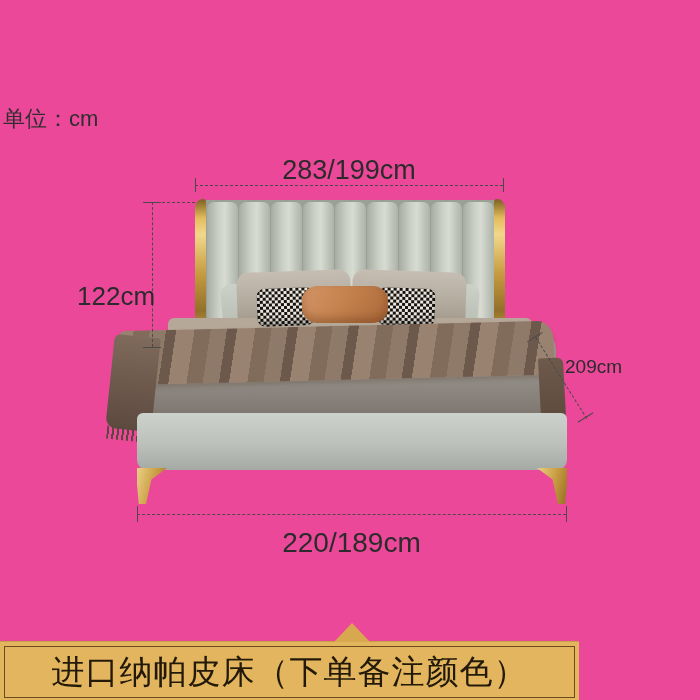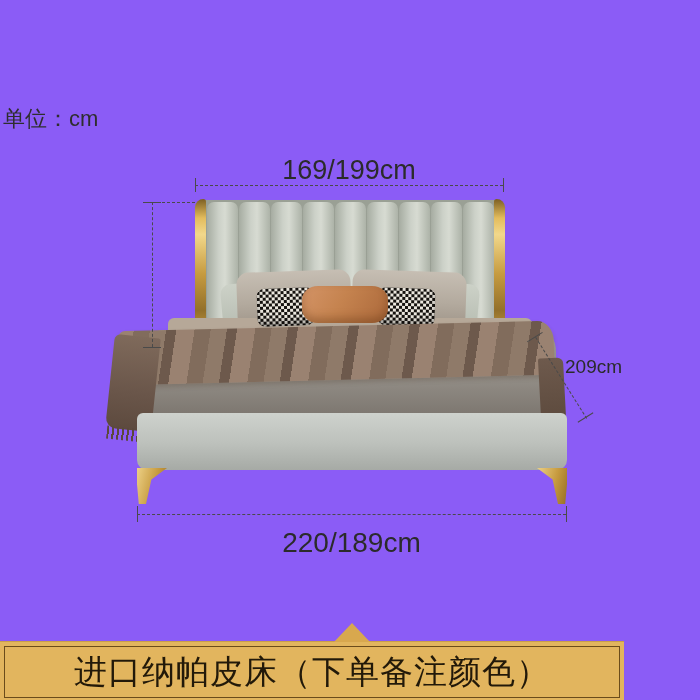--- a/index.html
+++ b/index.html
@@ -1,17 +1,17 @@
 <!DOCTYPE html>
 <html><head>
 <meta charset="utf-8">
 <style>
   html,body{margin:0;padding:0;background:#ffffff;}
   .stage{
-    position:relative;width:700px;height:700px;overflow:hidden;background:#8b5cf6;
+    position:relative;width:700px;height:700px;overflow:hidden;background:#ec4899;
     font-family:"Liberation Sans","DejaVu Sans",sans-serif;color:#2b2b2b;
   }
   .abs{position:absolute;}
 
   
   .dim-label{color:#2b2b2b;white-space:nowrap;z-index:12;}
   .dash-h{height:0;border-top:1.5px dashed #4a4a4a;z-index:11;}
   .dash-v{width:0;border-left:1.5px dashed #4a4a4a;z-index:11;}
   .tick-v{width:0;border-left:1.5px solid #4a4a4a;z-index:11;}
   .tick-h{height:0;border-top:1.5px solid #4a4a4a;z-index:11;}
@@ -91,21 +91,21 @@
   .leg.left{left:137px;clip-path:polygon(0 0,100% 0,48% 32%,30% 100%,6% 100%,0 45%);}
   .leg.right{left:537px;clip-path:polygon(0 0,100% 0,100% 45%,94% 100%,70% 100%,52% 32%);}
 
   
   .banner-pointer{
     left:334px;top:623px;width:0;height:0;z-index:20;
     border-left:18px solid transparent;border-right:18px solid transparent;
     border-bottom:19px solid #d8a84e;
   }
   .banner{
-    left:0;top:641px;width:624px;height:59px;background:#e2b55e;z-index:19;
+    left:0;top:641px;width:579px;height:59px;background:#e2b55e;z-index:19;
     border-top:1px solid #c99f48;
   }
   .banner-inner{
     position:absolute;left:4px;right:4px;top:4px;bottom:3px;
     border:1.5px solid #6b4c1b;
     display:flex;align-items:center;justify-content:center;
   }
   .banner-text{
     font-size:33px;color:#221909;letter-spacing:1px;white-space:nowrap;
     font-weight:500;
@@ -152,25 +152,26 @@
   <div class="abs bed blanket"></div>
   <div class="abs bed drape-left">
     <div class="fringe"></div>
   </div>
   <div class="abs bed drape-right"></div>
 
   <div class="abs bed bed-base"></div>
   <div class="abs bed leg left"></div>
   <div class="abs bed leg right"></div>
 
-  <div class="abs dim-label lbl-top">169/199cm</div>
+  <div class="abs dim-label lbl-top">283/199cm</div>
   <div class="abs dash-h" style="left:195px;top:185px;width:308px;"></div>
   <div class="abs tick-v" style="left:195px;top:178px;height:14px;"></div>
   <div class="abs tick-v" style="left:503px;top:178px;height:14px;"></div>
 
+  <div class="abs dim-label lbl-left">122cm</div>
   <div class="abs dash-v" style="left:152px;top:202px;height:145px;"></div>
   <div class="abs dash-h" style="left:152px;top:202px;width:43px;"></div>
   <div class="abs tick-h" style="left:143px;top:202px;width:18px;"></div>
   <div class="abs tick-h" style="left:143px;top:347px;width:18px;"></div>
 
   <div class="abs dim-label lbl-right">209cm</div>
   <div class="abs dash-h diag" style="left:536px;top:337px;width:96px;transform:rotate(57.8deg);">
     <div class="tick" style="left:-1px;"></div>
     <div class="tick" style="left:94px;"></div>
   </div>

